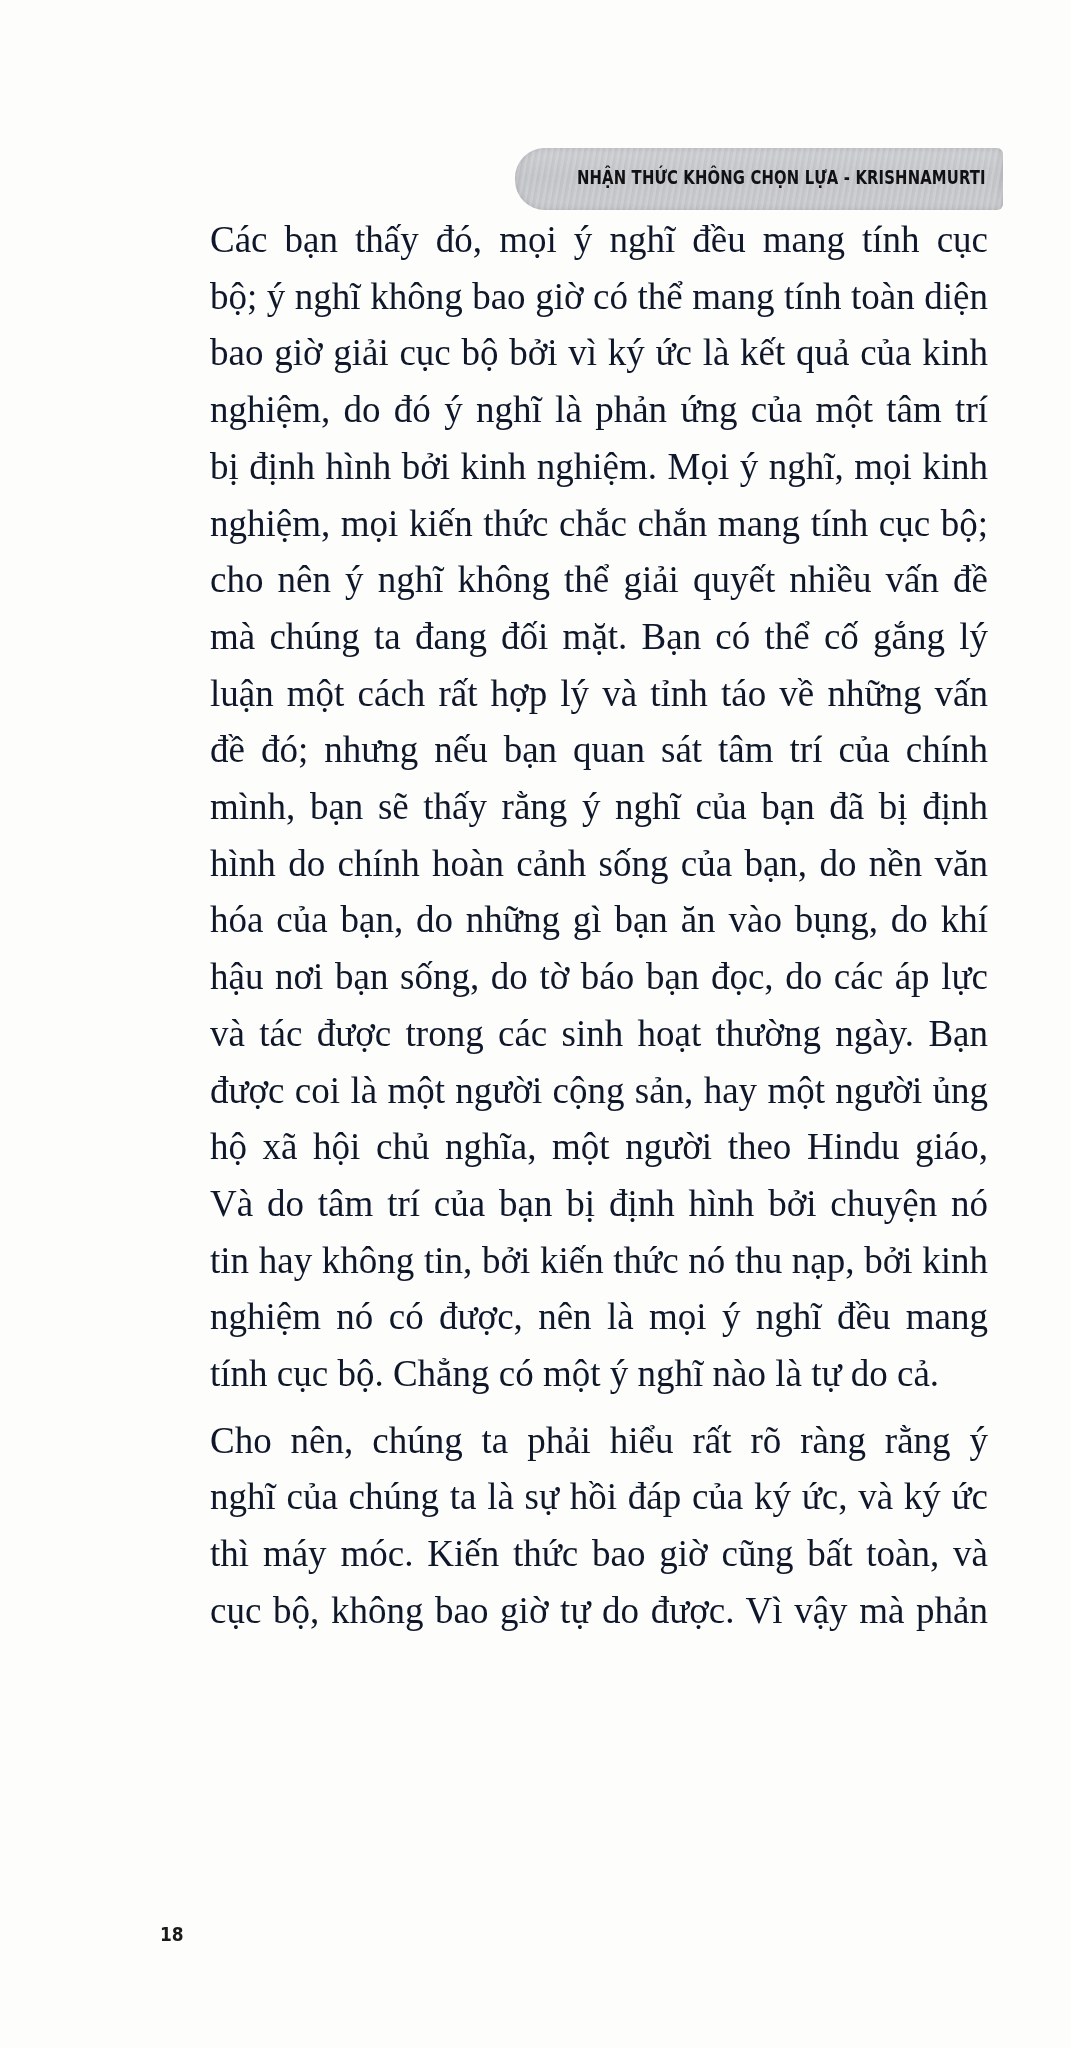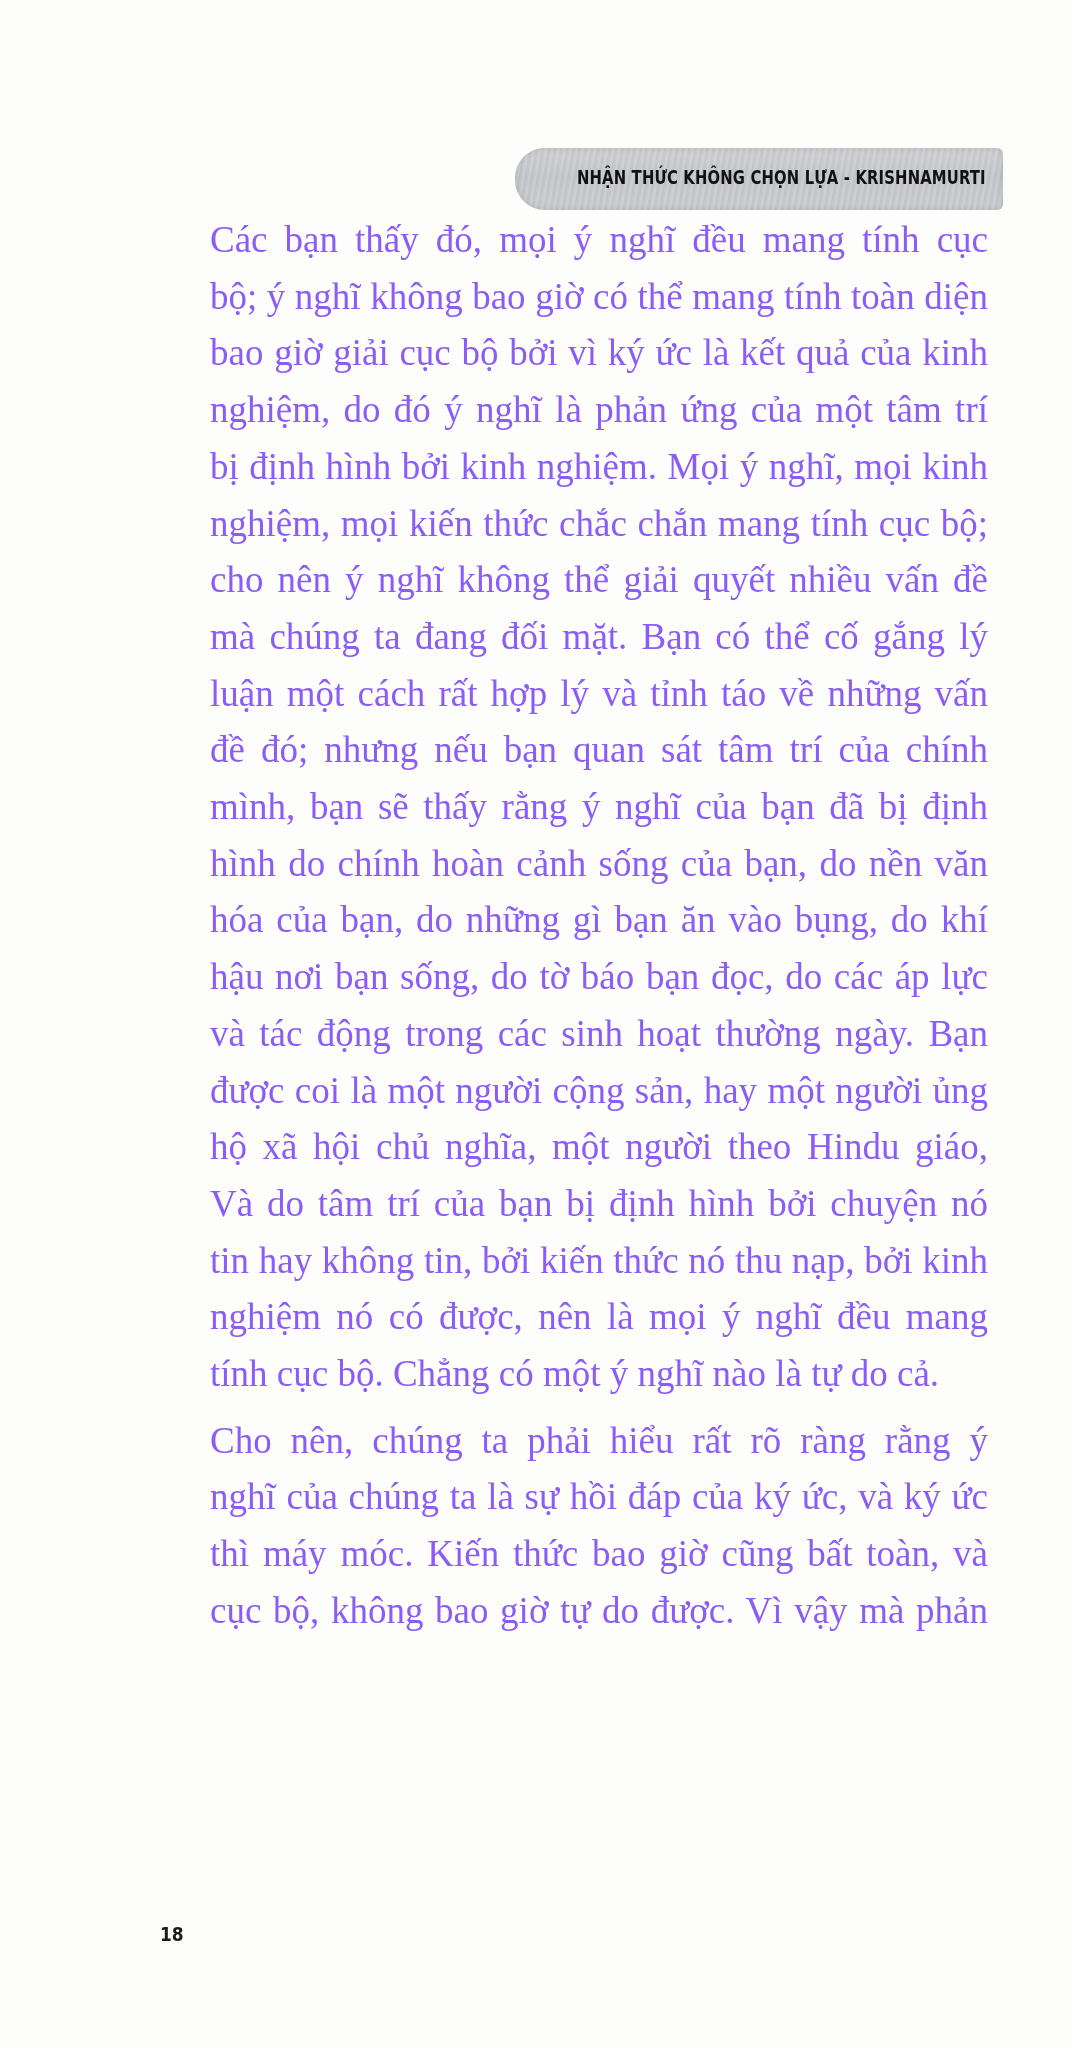--- a/index.html
+++ b/index.html
@@ -46,21 +46,21 @@
     transform-origin: left center;
   }
   .body-text {
     position: absolute;
     left: 162px;
     top: 212px;
     width: 826px;
     font-family: "Liberation Serif", "DejaVu Serif", serif;
     font-size: 37px;
     line-height: 56.7px;
-    color: #8b5cf6;
+    color: #0f172a;
     text-align: justify;
   }
   .para {
     margin: 0;
     text-indent: 48px;
   }
   .para + .para {
     margin-top: 10px;
   }
   .line {
@@ -100,21 +100,21 @@
     <span class="line">bị định hình bởi kinh nghiệm. Mọi ý nghĩ, mọi kinh</span>
     <span class="line">nghiệm, mọi kiến thức chắc chắn mang tính cục bộ;</span>
     <span class="line">cho nên ý nghĩ không thể giải quyết nhiều vấn đề</span>
     <span class="line">mà chúng ta đang đối mặt. Bạn có thể cố gắng lý</span>
     <span class="line">luận một cách rất hợp lý và tỉnh táo về những vấn</span>
     <span class="line">đề đó; nhưng nếu bạn quan sát tâm trí của chính</span>
     <span class="line">mình, bạn sẽ thấy rằng ý nghĩ của bạn đã bị định</span>
     <span class="line">hình do chính hoàn cảnh sống của bạn, do nền văn</span>
     <span class="line">hóa của bạn, do những gì bạn ăn vào bụng, do khí</span>
     <span class="line">hậu nơi bạn sống, do tờ báo bạn đọc, do các áp lực</span>
-    <span class="line">và tác động trong các sinh hoạt thường ngày. Bạn</span>
+    <span class="line">và tác được trong các sinh hoạt thường ngày. Bạn</span>
     <span class="line">được coi là một người cộng sản, hay một người ủng</span>
     <span class="line">hộ xã hội chủ nghĩa, một người theo Hindu giáo,</span>
     <span class="line">Và do tâm trí của bạn bị định hình bởi chuyện nó</span>
     <span class="line">tin hay không tin, bởi kiến thức nó thu nạp, bởi kinh</span>
     <span class="line">nghiệm nó có được, nên là mọi ý nghĩ đều mang</span>
     <span class="line last">tính cục bộ. Chẳng có một ý nghĩ nào là tự do cả.</span>
   </p>
   <p class="para">
     <span class="line">Cho nên, chúng ta phải hiểu rất rõ ràng rằng ý</span>
     <span class="line">nghĩ của chúng ta là sự hồi đáp của ký ức, và ký ức</span>

